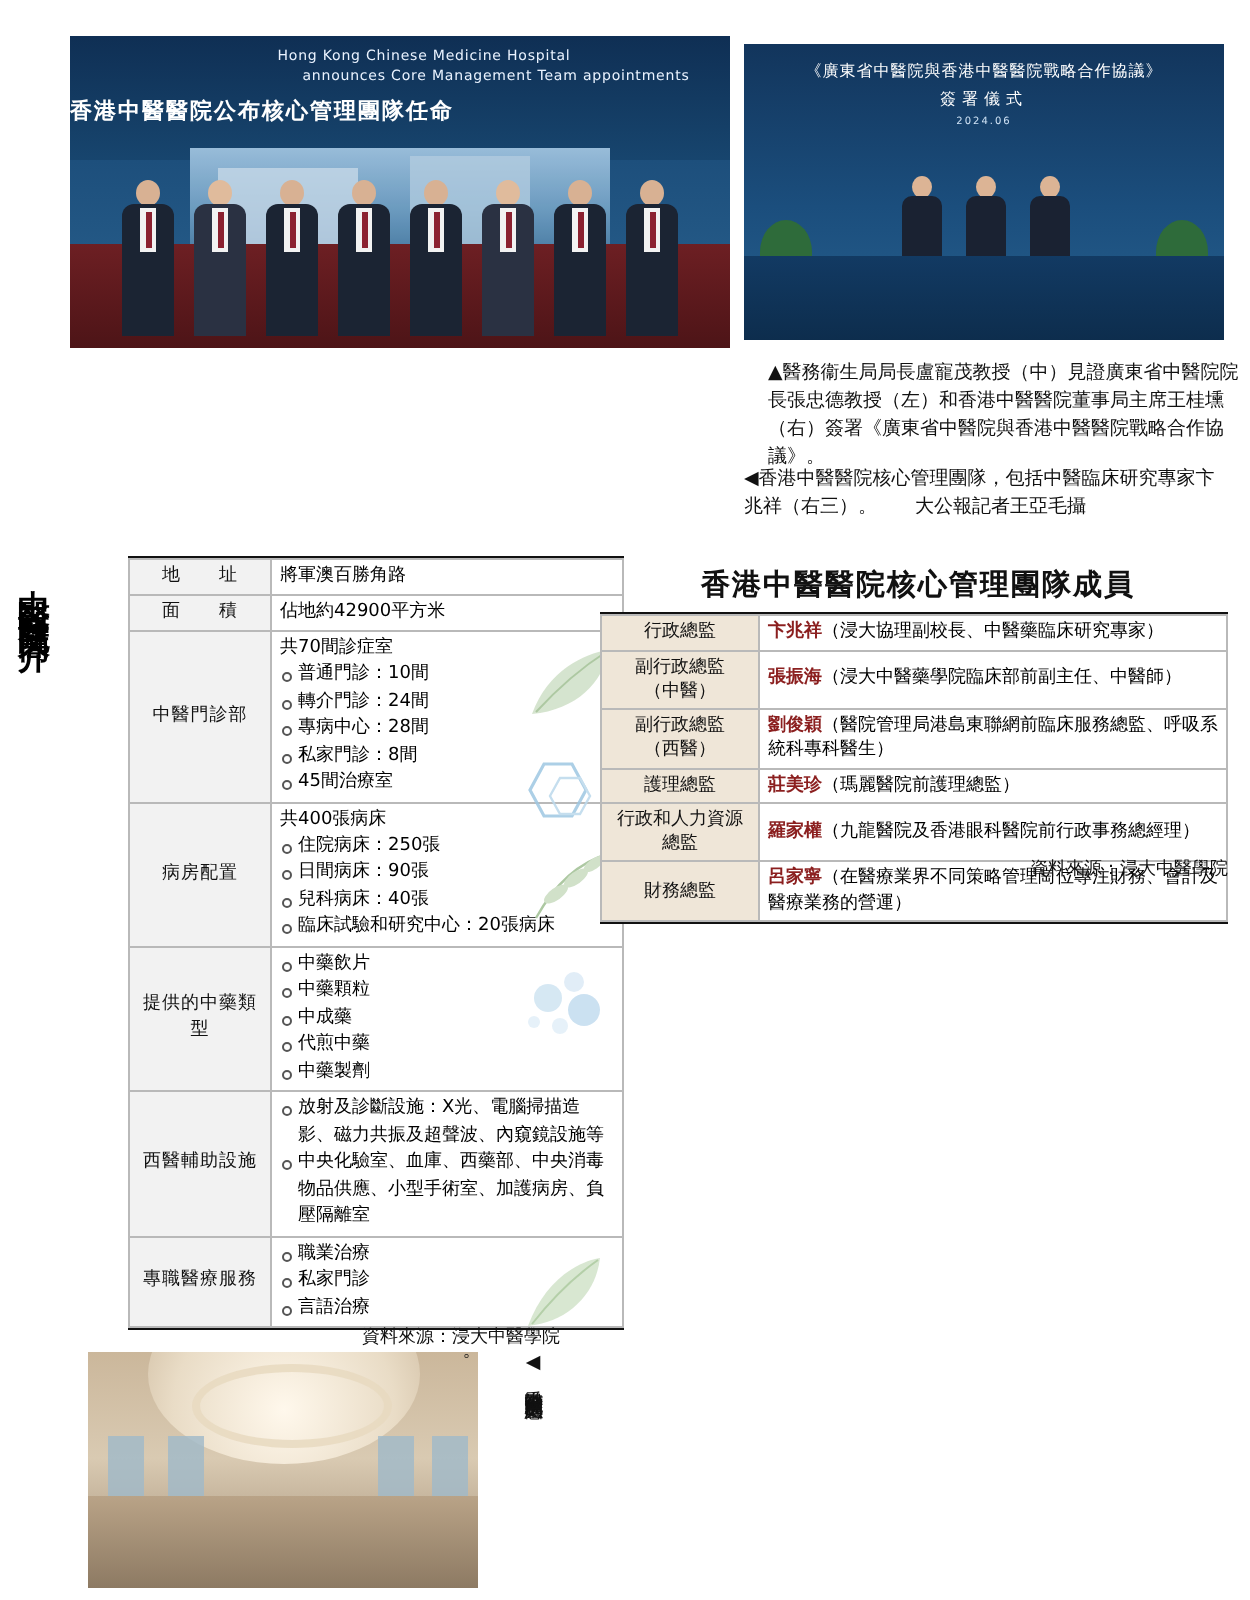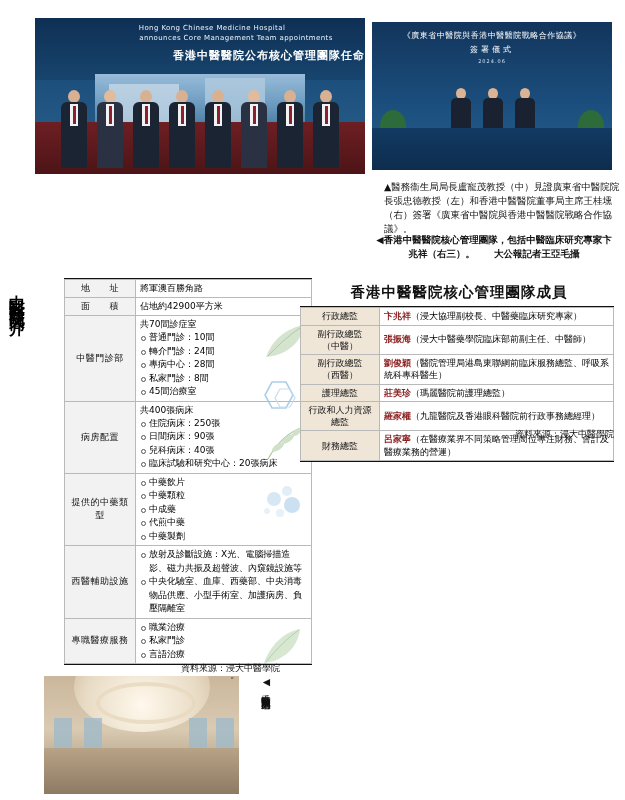--- a/index.html
+++ b/index.html
@@ -20,25 +20,25 @@
   }
   .photo-main .banner-top{
     position:absolute;left:0;top:0;width:100%;height:62px;
     background:linear-gradient(180deg,#0f2f54 0%,#17456e 100%);
   }
   .photo-main .banner-text1{
     position:absolute;left:0;top:6px;width:100%;text-align:center;
     color:#eaf3ff;font-size:7px;letter-spacing:.4px;margin-left:12px;
   }
   .photo-main .banner-text2{
-    position:absolute;left:0;top:16px;width:100%;text-align:center;
+    position:absolute;left:12px;top:16px;width:100%;text-align:center;
     color:#eaf3ff;font-size:7px;letter-spacing:.4px;padding-left:36px;
   }
   .photo-main .banner-text3{
-    position:absolute;left:0;top:30px;width:100%;text-align:right;
+    position:absolute;left:0;top:30px;width:100%;text-align:left;
     color:#ffffff;font-size:11px;font-weight:bold;letter-spacing:1px;
   }
   .photo-main .render{
     position:absolute;left:60px;top:56px;width:210px;height:52px;
     background:linear-gradient(180deg,#9fc3df 0%,#6f9ec2 60%,#4d7fa6 100%);
     opacity:.95;
   }
   .photo-main .render:after{
     content:"";position:absolute;left:14px;top:10px;width:70px;height:40px;
     background:#cfe0ee;opacity:.8;
@@ -87,21 +87,21 @@
   .photo-right .pr .head{position:absolute;left:6px;top:0;width:10px;height:11px;border-radius:50%;background:#dcb495;}
   .photo-right .pr .body{position:absolute;left:1px;top:10px;width:20px;height:38px;background:#1a2232;border-radius:5px 5px 0 0;}
   
   .cap{
     font-size:9.5px;line-height:14px;color:#111;
     writing-mode:horizontal-tb;
   }
   .cap-1{position:absolute;left:384px;top:172px;width:244px;}
   .cap-2{
     position:absolute;left:372px;top:225px;width:244px;height:40px;
-    font-size:9.5px;line-height:14px;color:#111;text-align:center;font-weight:bold;
+    font-size:9.5px;line-height:14px;color:#111;text-align:left;
   }
   
   .v-title{
     position:absolute;left:4px;top:282px;width:26px;height:330px;
     writing-mode:vertical-rl;text-orientation:upright;
     font-size:16px;font-weight:bold;letter-spacing:5px;line-height:26px;
     color:#000;
   }
   
   .tbl-left{

